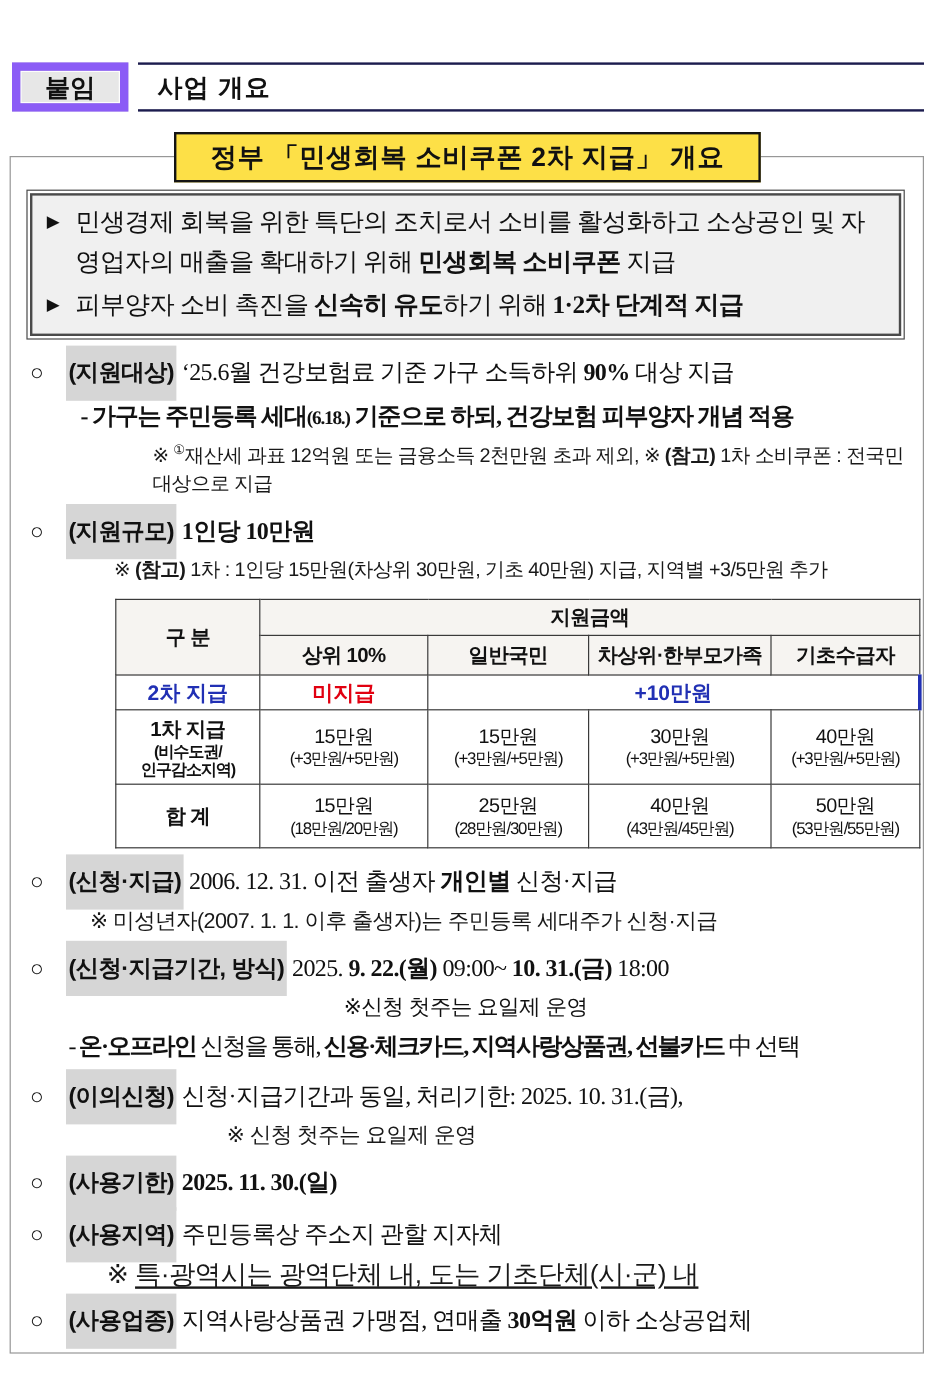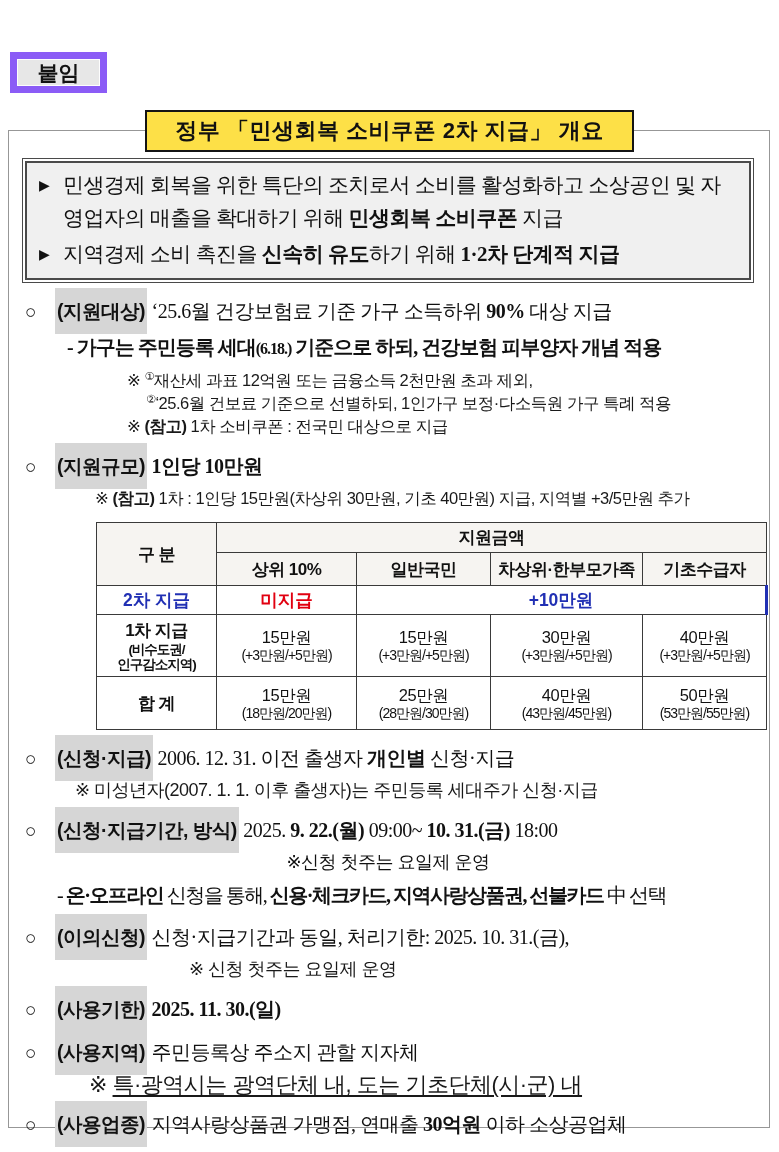--- a/index.html
+++ b/index.html
@@ -68,49 +68,49 @@
   .cell-main { display:block; font-size:16.5px; line-height:20px; letter-spacing:-0.5px; }
   .cell-sub { display:block; font-size:14px; line-height:17px; letter-spacing:-1px; }
 </style>
 </head>
 <body>
 
 <div class="page">
 
   <div class="hdr-row">
     <div class="hdr-badge">붙임</div>
+    <div class="hdr-title">사업 개요</div>
   </div>
 
   <div class="doc-title-bar">
     <span class="doc-title">정부 「민생회복 소비쿠폰 2차 지급」 개요</span>
   </div>
 
   <div class="outer-box">
 
     <div class="intro-outer">
       <div class="intro-inner">
         <div class="intro-line">
           <span class="tri">▶</span>
           <span class="intro-text"><span>민생경제 회복을 위한 특단의 조치로서 소비를 활성화하고 소상공인 및 자영업자의 매출을 확대하기 위해 </span><b class="g">민생회복 소비쿠폰</b><span> 지급</span></span>
         </div>
         <div class="intro-line">
           <span class="tri">▶</span>
-          <span class="intro-text"><span>지역경제 소비 촉진을 </span><b class="g">신속히 유도</b><span>하기 위해 </span><b class="g">1·2차 단계적 지급</b></span>
+          <span class="intro-text"><span>피부양자 소비 촉진을 </span><b class="g">신속히 유도</b><span>하기 위해 </span><b class="g">1·2차 단계적 지급</b></span>
         </div>
       </div>
     </div>
 
     <div class="sec">
       <span class="circ">○</span>
       <span class="sec-body"><span class="chip">(지원대상)</span><span> ‘25.6월 건강보험료 기준 가구 소득하위 </span><b>90%</b><span> 대상 지급</span></span>
     </div>
     <div class="dash-line"><span>- 가구는 주민등록 세대</span><span class="small">(6.18.)</span><span> 기준으로 하되, 건강보험 피부양자 개념 적용</span></div>
     <div class="note">
       <span>※ </span><sup>①</sup><span>재산세 과표 12억원 또는 금융소득 2천만원 초과 제외,</span>
-      <span class="ind"><sup>②</sup><span>‘25.6월 건보료 기준으로 선별하되, 1인가구 보정·다소득원 가구 특례 적용</span></span>
       <span><span>※ </span><b>(참고)</b><span> 1차 소비쿠폰 : 전국민 대상으로 지급</span></span>
     </div>
 
     <div class="sec">
       <span class="circ">○</span>
       <span class="sec-body"><span class="chip">(지원규모)</span><b> 1인당 10만원</b></span>
     </div>
     <div class="note" style="margin-left:76px;"><span>※ </span><b>(참고)</b><span> 1차 : 1인당 15만원(차상위 30만원, 기초 40만원) 지급, 지역별 +3/5만원 추가</span></div>
 
     <table class="grid">

